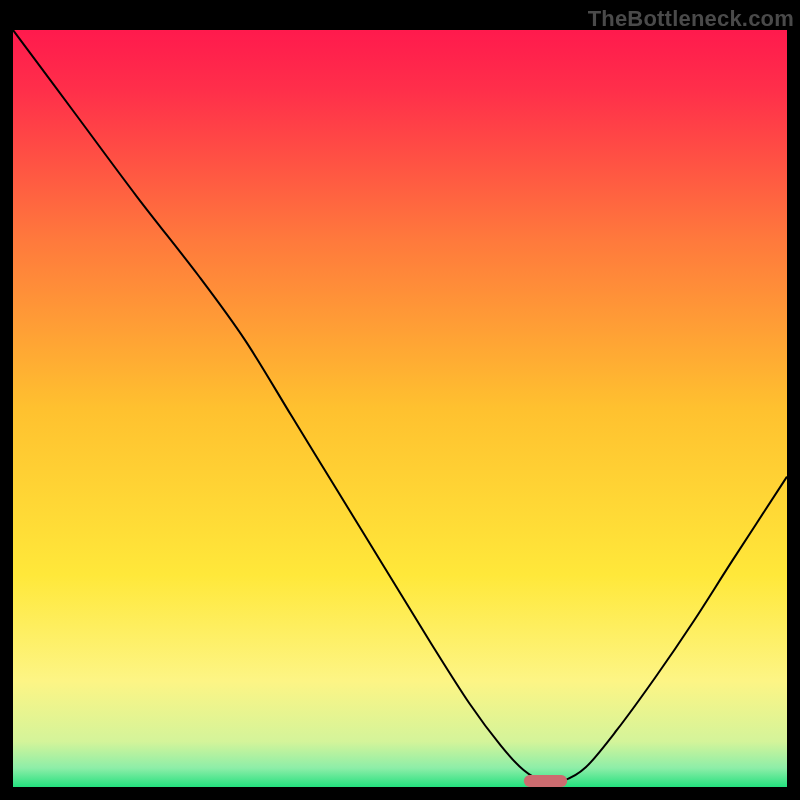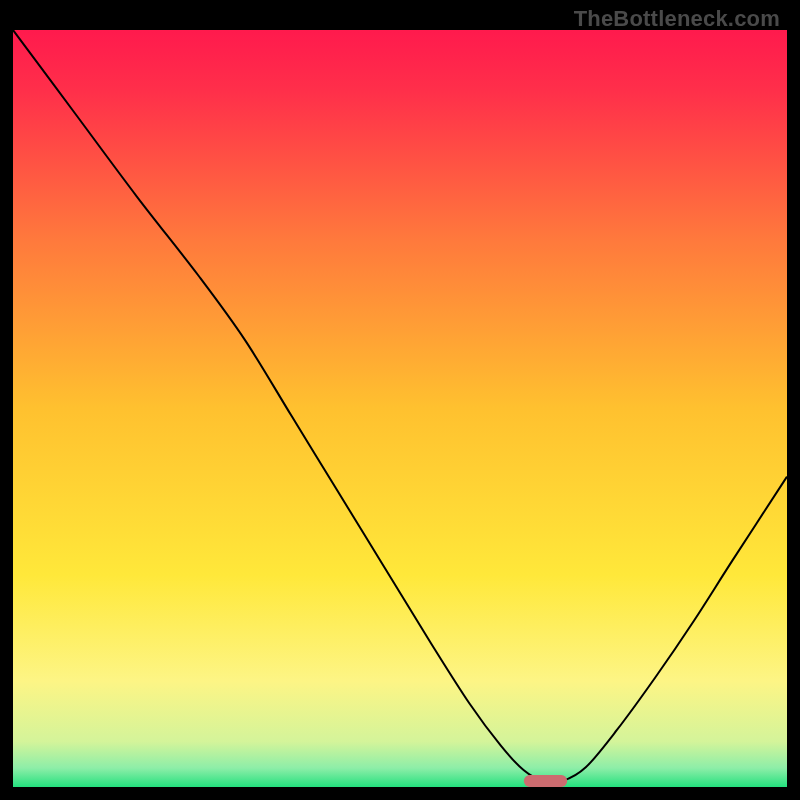--- a/index.html
+++ b/index.html
@@ -13,21 +13,21 @@
   }
   .frame {
     position: relative;
     width: 800px;
     height: 800px;
     background: #000;
   }
   .watermark {
     position: absolute;
     top: 6px;
-    right: 20px;
+    right: 6px;
     color: #4a4a4a;
     font-size: 22px;
     font-weight: 600;
     letter-spacing: 0.2px;
     z-index: 10;
   }
   .plot-area {
     position: absolute;
     left: 13px;
     top: 30px;

